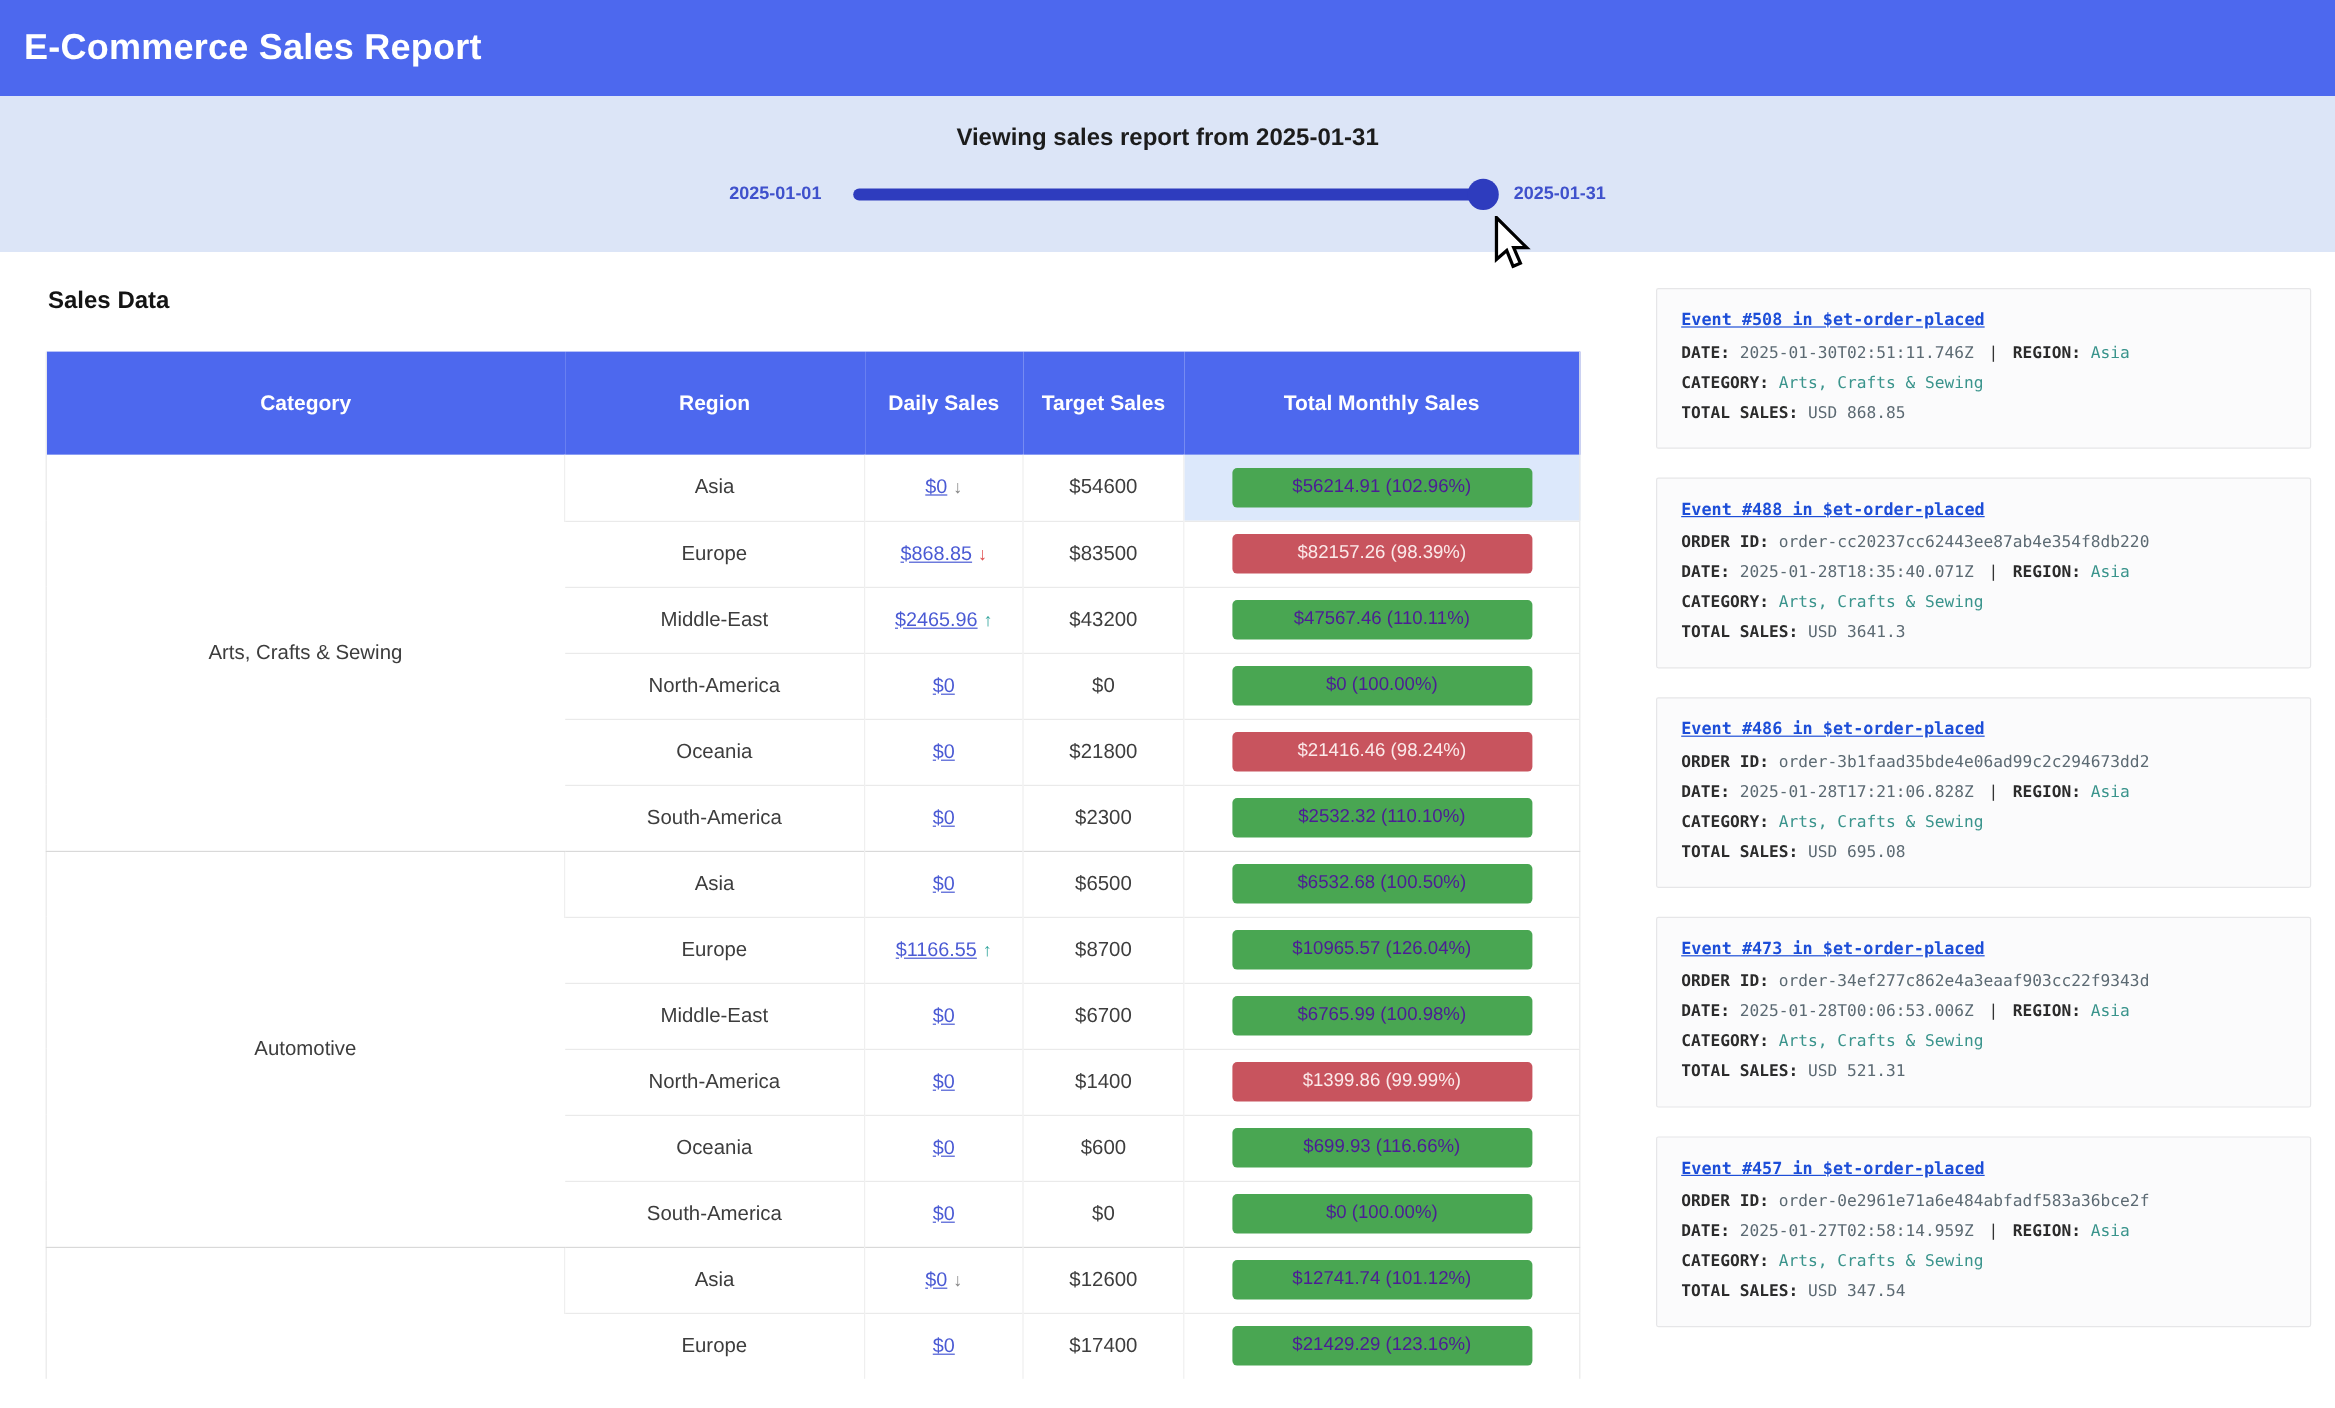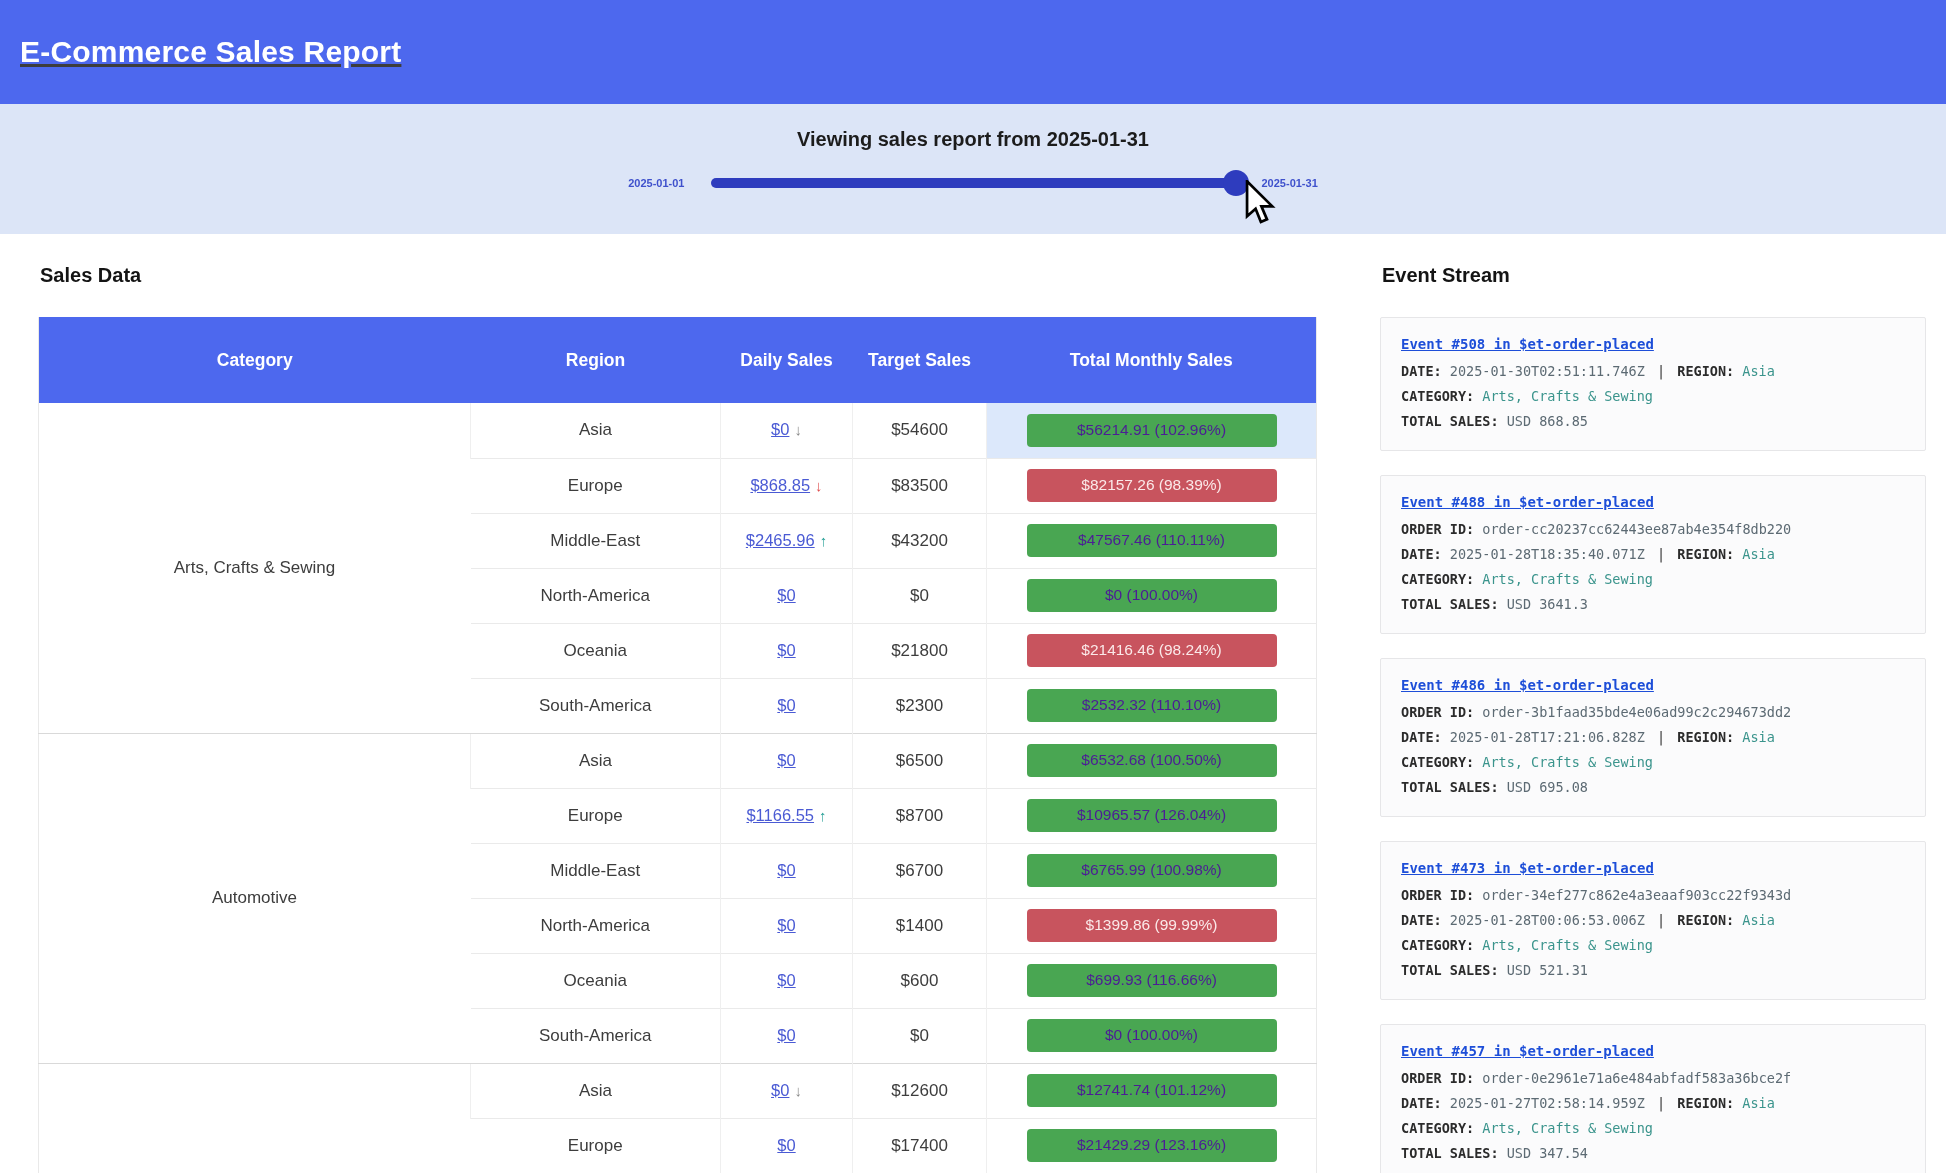--- a/index.html
+++ b/index.html
@@ -8,26 +8,25 @@
     width: 1946px; height: 1173px;
     overflow: hidden;
     position: relative;
     background: #ffffff;
     font-family: "Liberation Sans", sans-serif;
     color: #3d3d3d;
   }
 
   
   .app-header {
-    height: 104px;
+    height: 80px;
     background: #4d68ee;
     display: flex;
     align-items: center;
     padding: 0 20px;
-    text-decoration: underline;
   }
   .app-header h1 {
     margin: 0;
     color: #ffffff;
     font-size: 30px;
     font-weight: 700;
     letter-spacing: 0.2px;
   }
 
   
@@ -42,21 +41,21 @@
     font-weight: 700;
     color: #1c1c1c;
     margin: 0 0 26px 0;
   }
   .slider-row {
     display: flex;
     align-items: center;
     justify-content: center;
   }
   .slider-date-label {
-    font-size: 11px;
+    font-size: 15px;
     font-weight: 700;
     color: #3f51cc;
   }
   .slider-date-label.min { margin-right: 26px; }
   .slider-date-label.max { margin-left: 26px; }
   .slider-track {
     position: relative;
     width: 525px;
     height: 10px;
     background: #2e3cbe;
@@ -315,21 +314,20 @@
             <td class="region-cell">Europe</td>
             <td class="daily-cell"><a class="daily-link" href="#">$0</a></td>
             <td class="target-cell">$17400</td>
             <td class="total-cell"><span class="badge green">$21429.29 (123.16%)</span></td>
           </tr>
         </tbody>
     </table>
   </div>
 
   <div class="right-col">
-    <h2 class="section-heading">Event Stream</h2>
     <div>
   <div class="event-card">
     <a class="event-link" href="#">Event #508 in $et-order-placed</a>
     <div class="ev-line">
       <span class="ev-label">DATE:</span>
       <span class="ev-val">2025-01-30T02:51:11.746Z</span>
       <span class="ev-pipe">|</span>
       <span class="ev-label">REGION:</span>
       <span class="ev-val teal">Asia</span>
     </div>

